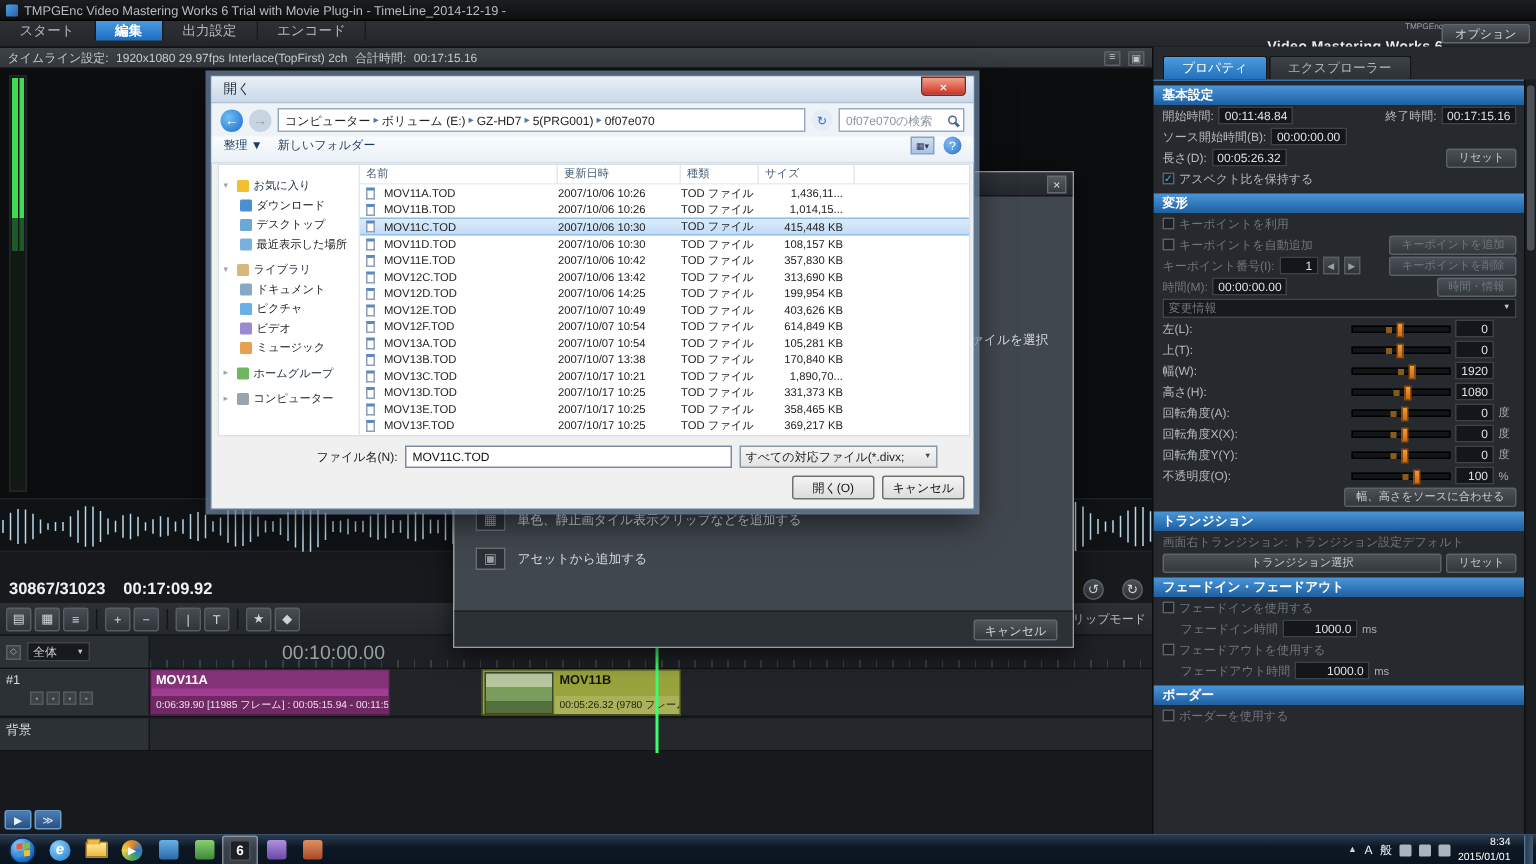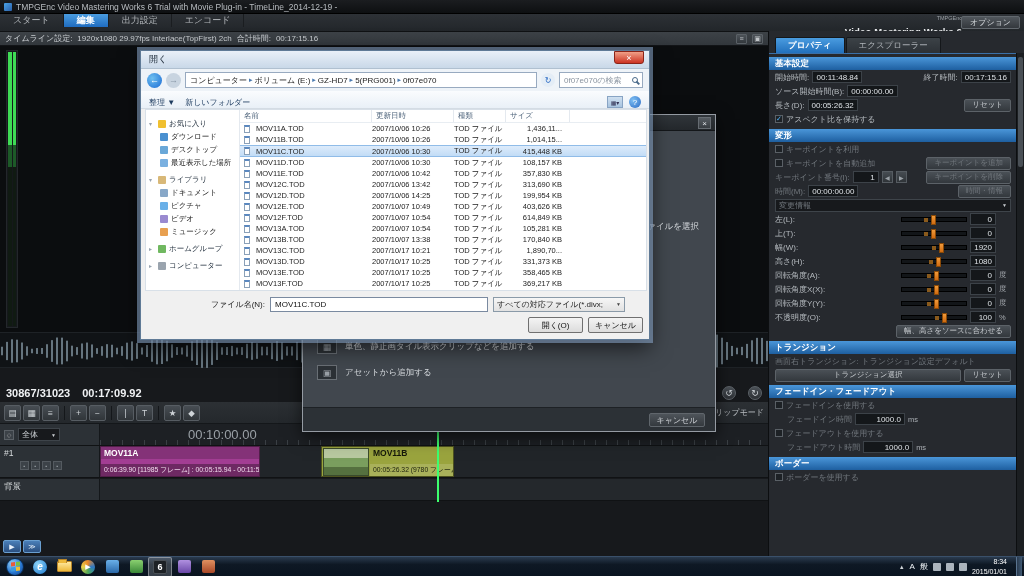--- a/index.html
+++ b/index.html
@@ -72,21 +72,21 @@
 .playhead{position:absolute;left:437px;top:424px;width:2px;height:78px;background:#3dff6e;z-index:5}
 
 
 .bbtns{position:absolute;left:3px;top:540px;display:flex;gap:2px}
 .bbtn{width:18px;height:13px;background:linear-gradient(#4a7fb8,#2a4f80);border:1px solid #6a9fd0;border-radius:2px;color:#e8f2fc;font-size:7px;display:flex;align-items:center;justify-content:center}
 
 
 .rpanel{position:absolute;left:768px;top:31px;width:256px;height:525px;background:#26292e;border-left:1px solid #0c0e10}
 .rtabs{display:flex;gap:1px;padding:6px 4px 0 6px;height:22px}
 .rtab{padding:2px 12px;font-size:8.5px;color:#b0b5ba;background:linear-gradient(#3c4247,#2c3136);border:1px solid #14171a;border-bottom:none;border-radius:2px 2px 0 0;display:flex;align-items:center}
-.rtab.active{background:linear-gradient(#4a9ce0,#2270bc);color:#fff;font-weight:bold}
+.rtab.active{background:linear-gradient(#4a9ce0,#2270bc);color:#fff;font-weight:normal}
 .rbody{position:absolute;left:0;top:22px;width:248px;bottom:0;overflow:hidden;border-top:1px solid #3a70a8}
 .sech{height:13px;margin-top:3px;background:linear-gradient(#4a96d9,#1e5fa0);color:#fff;font-size:8.5px;font-weight:bold;display:flex;align-items:center;padding:0 6px}
 .prow{display:flex;align-items:center;min-height:14px;padding:0 6px;font-size:8px;color:#b4b9be;gap:3px}
 .pval{background:#14171a;border:1px solid #3c4248;color:#dde1e5;font-size:8px;padding:0 3px;height:12px;display:flex;align-items:center;justify-content:flex-end;min-width:50px}
 .pval.kv{min-width:26px}
 .pbtn{background:linear-gradient(#4a5056,#33383d);border:1px solid #5c6268;border-radius:2px;color:#c8ccd0;font-size:7.5px;height:13px;display:flex;align-items:center;padding:0 7px}
 .pbtn.dim,.dim{color:#70767c}
 .mla{margin-left:auto}
 .cb{width:8px;height:8px;background:#1d2125;border:1px solid #5a6066;display:flex;align-items:center;justify-content:center;font-size:7px;color:#4fb4f8;flex:none}
 .slider{width:66px;height:5px;background:#121518;border:1px solid #000;position:relative;margin-left:auto}
@@ -115,21 +115,21 @@
 .navc{width:15px;height:15px;border-radius:50%;display:flex;align-items:center;justify-content:center;font-size:9px;color:#fff}
 .navback{background:radial-gradient(circle at 35% 35%,#6ec0f0,#1a6ad4)}
 .navfwd{background:#c8d4e0;color:#8a98a8}
 .crumbbox{flex:1;height:16px;background:#fff;border:1px solid #98aac0;display:flex;align-items:center;padding:0 4px;gap:2px;white-space:nowrap;overflow:hidden}
 .crumb{color:#222}
 .crumbsep{color:#4a7ab0;font-size:7px}
 .searchbox{width:84px;height:16px;background:#fff;border:1px solid #98aac0;display:flex;align-items:center;padding:0 4px;color:#8a94a0;gap:3px}
 .searchbox .st{flex:1;overflow:hidden;white-space:nowrap}
 .mag{width:6px;height:6px;border:1.5px solid #4a6a8a;border-radius:50%;position:relative;flex:none}
 .mag::after{content:"";position:absolute;width:4px;height:1.5px;background:#4a6a8a;right:-3px;bottom:-1px;transform:rotate(45deg)}
-.odlg-tools{position:absolute;left:0;top:40px;width:100%;height:18px;background:linear-gradient(#fafcfe,#e9f0f7);border-bottom:1px solid #d4dce4;display:flex;align-items:flex-end;gap:10px;padding:0 8px;color:#1c3a5e}
+.odlg-tools{position:absolute;left:0;top:40px;width:100%;height:18px;background:linear-gradient(#fafcfe,#e9f0f7);border-bottom:1px solid #d4dce4;display:flex;align-items:flex-start;gap:10px;padding:0 8px;color:#1c3a5e}
 .odlg-tools .ri{margin-left:auto;display:flex;gap:6px;align-items:center}
 .viewic{width:16px;height:12px;background:linear-gradient(#cfe0f0,#a8c4e0);border:1px solid #88a4c4;font-size:6px;color:#335;display:flex;align-items:center;justify-content:center}
 .helpic{width:12px;height:12px;border-radius:50%;background:radial-gradient(circle at 35% 35%,#7ec0f4,#2a6ac4);color:#fff;font-size:8px;display:flex;align-items:center;justify-content:center}
 .odlg-body{position:absolute;left:4px;top:58px;width:502px;height:182px;background:#fff;border:1px solid #d8e0e8;display:flex}
 .oside{width:94px;border-right:1px solid #e4e9ef;padding-top:3px;overflow:hidden}
 .srow{display:flex;align-items:center;gap:3px;height:13px;padding:0 3px;white-space:nowrap;font-size:7.5px;color:#222}
 .srow.grp{margin-top:4px;color:#1c2a38}
 .sarr{color:#98a4b0;font-size:6px;width:6px}
 .sico{width:8px;height:8px;border-radius:1px;flex:none}
 .olist{flex:1;display:flex;flex-direction:column;overflow:hidden}

